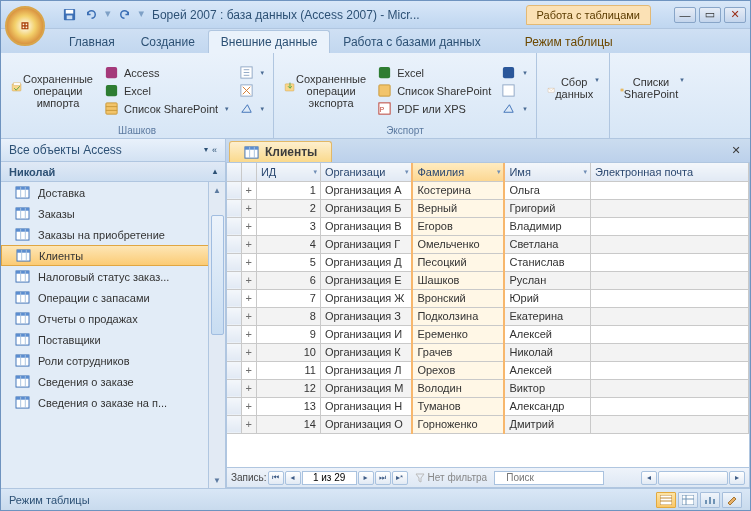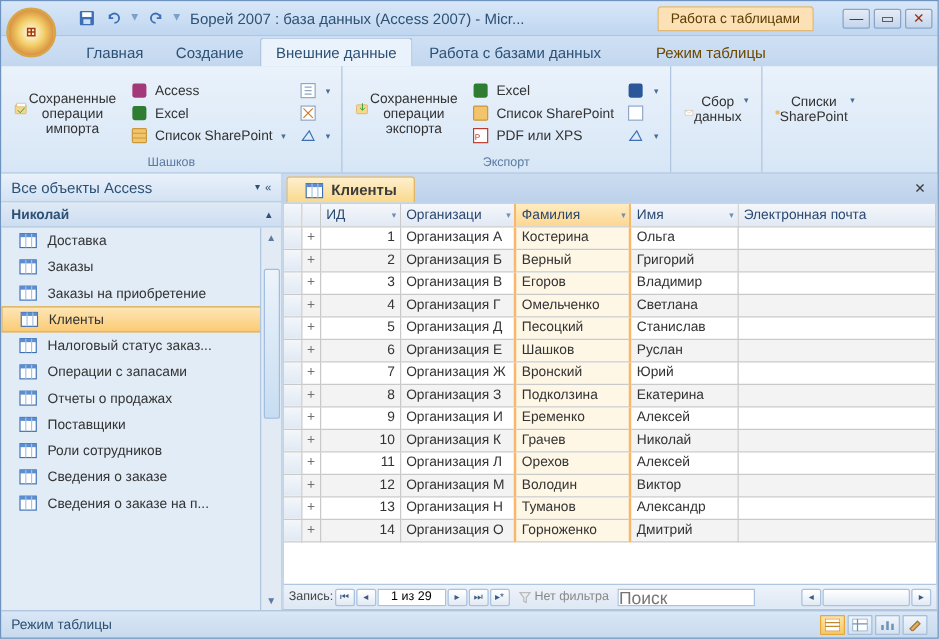--- a/index.html
+++ b/index.html
@@ -122,21 +122,21 @@
   th.highlight { background:linear-gradient(#ffecc1,#fcd792); border-left:2px solid var(--accent-orange); border-right:2px solid var(--accent-orange);}
   td.highlight { border-left:2px solid var(--accent-orange); border-right:2px solid var(--accent-orange); background:#fff7e6;}
   tr:nth-child(even) td.normal { background:#f3f3f3;}
   .rowhdr { width:14px; background:linear-gradient(#f4f7fb,#e1e9f4); border-right:1px solid var(--grid-border);}
   .expand-col { width:14px; text-align:center; color:#6f6f6f;}
   .id-col { text-align:right; width:64px;}
   .rec-nav { height:20px; border-top:1px solid var(--separator); background:linear-gradient(#eef3fa,#dee8f4); display:flex; align-items:center; font-size:10px; gap:1px; padding:0 4px;}
   .rec-nav .lbl { color:#444;}
   .rec-btn { width:16px; height:14px; background:linear-gradient(#fff,#e2eaf4); border:1px solid #a9c2df; border-radius:2px; display:flex; align-items:center; justify-content:center; font-size:8px; cursor:pointer; color:#3c5a84;}
   .rec-input { width:55px; height:14px; border:1px solid #a9c2df; font-size:10px; padding:0 3px; text-align:center;}
-  .search-box { width:110px; height:14px; border:1px solid #a9c2df; font-size:14px; padding:0 0; color:#888;}
+  .search-box { width:110px; height:14px; border:1px solid #a9c2df; font-size:10px; padding:0 11px; color:#888;}
   .filter-ind { display:flex; align-items:center; gap:3px; color:#888; padding:0 6px;}
   .bottom-scroll { margin-left:auto; display:flex; gap:1px;}
   
   .statusbar { height:22px; background:linear-gradient(#d9e7f6,#c8daed); border-top:1px solid var(--separator); display:flex; align-items:center; font-size:11px; color:var(--text-blue); padding:0 8px;}
   .view-btns { margin-left:auto; display:flex; gap:2px;}
   .view-btn { width:20px; height:16px; background:linear-gradient(#f0f5fb,#d5e2f1); border:1px solid #a6bedb; border-radius:1px; display:flex; align-items:center; justify-content:center; cursor:pointer;}
   .view-btn.active { background:linear-gradient(#fde4a5,#f9c768); border-color:#e2a93e;}
 </style>
 </head>
 <body>

